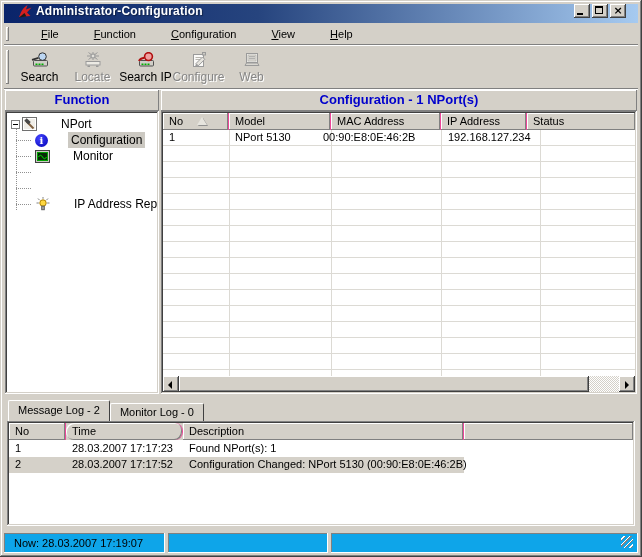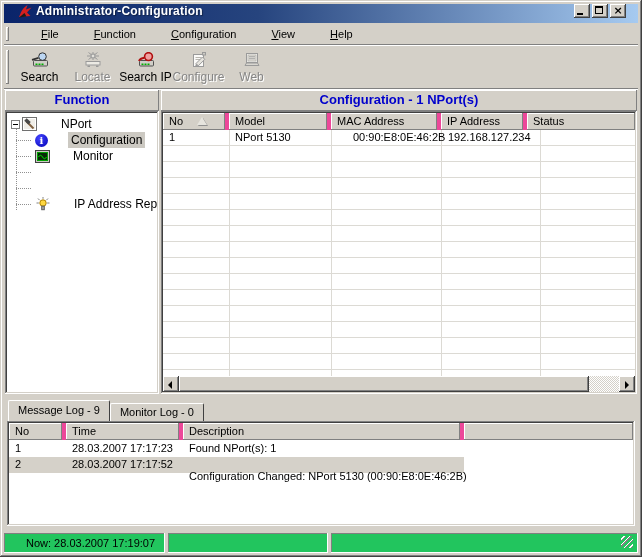--- a/index.html
+++ b/index.html
@@ -66,21 +66,21 @@
   .tree-ic { margin:0 4px 0 2px; flex:none; display:flex; }
   .info-icon { width:13px; height:13px; border-radius:50%; background:radial-gradient(circle at 35% 30%,#4444ff,#0000b4); position:relative; }
   .info-icon::after { content:"i"; position:absolute; left:0; top:0; width:100%; text-align:center;
     color:#fff; font:bold 10px "DejaVu Serif",serif; line-height:13px; }
 
   
   .grid { position:absolute; left:161px; top:111px; width:476px; height:283px; background:#fff; }
   .grid-inner { position:absolute; inset:2px; overflow:hidden; }
   .ghead { position:absolute; left:0; top:0; right:0; height:17px; display:flex; background:#d4d0c8; }
   .ghead-cell { position:relative; height:17px; line-height:17px; padding-left:6px; background:#d4d0c8;
-    box-shadow: inset -1px -1px #808080, inset 1px 1px #fff; border-right:4px solid #ec4899; white-space:nowrap; }
+    box-shadow: inset -1px -1px #808080, inset 1px 1px #fff; border-right:1px solid #ec4899; white-space:nowrap; }
   .sort-asc { position:absolute; top:4px; width:0; height:0;
     border-left:5px solid transparent; border-right:5px solid transparent; border-bottom:8px solid #e6e4de;
     filter:drop-shadow(1px 1px 0 #909090); }
   .gbody { position:absolute; left:0; top:17px; right:0; bottom:16px;
     background-image:repeating-linear-gradient(to bottom, transparent 0 15px, #dcdad4 15px 16px); }
   .gcol-line { position:absolute; top:0; bottom:0; width:1px; background:#dcdad4; }
   .grow { position:absolute; left:0; top:0; height:16px; width:100%; }
   .gcell { position:absolute; top:0; height:15px; line-height:15px; white-space:nowrap; }
 
   
@@ -103,22 +103,22 @@
     border-top:1px solid #fff; border-left:1px solid #fff; border-right:1px solid #404040;
     border-radius:2px 2px 0 0; }
   .tab.active { height:21px; line-height:19px; z-index:2; font-size:11px; }
   .tab.inactive { height:18px; line-height:16px; z-index:1; }
   .logbox { position:absolute; left:7px; top:421px; width:628px; height:105px; background:#fff; }
   .log-inner { position:absolute; inset:2px; overflow:hidden; }
   .lrow { position:absolute; left:0; height:16px; width:100%; }
   .lrow .hl { position:absolute; left:0; top:0; height:16px; background:#d5d1c9; }
 
   
-  .statusbar-cell { position:absolute; top:533px; height:20px; background:#22c55e;
-    box-shadow: inset -1px -1px #fff, inset 1px 1px #808080; line-height:20px; padding-left:22px; white-space:nowrap; }
+  .statusbar-cell { position:absolute; top:533px; height:20px; background:#0ea5e9;
+    box-shadow: inset -1px -1px #fff, inset 1px 1px #808080; line-height:20px; padding-left:10px; white-space:nowrap; }
   .grip { position:absolute; right:5px; bottom:5px; width:12px; height:12px;
     background-image:repeating-linear-gradient(135deg, transparent 0 2px, #fff 2px 3px, #808080 3px 4px);
   }
   svg { display:block; }
 </style>
 </head>
 <body>
 
 <div class="window-frame"></div>
 
@@ -301,60 +301,60 @@
       <div class="ghead-cell" style="flex:1; border-right:none;">Status</div>
     </div>
     <div class="gbody">
       <div class="gcol-line" style="left:66px;"></div>
       <div class="gcol-line" style="left:168px;"></div>
       <div class="gcol-line" style="left:278px;"></div>
       <div class="gcol-line" style="left:377px;"></div>
       <div class="grow">
         <span class="gcell" style="left:6px;">1</span>
         <span class="gcell" style="left:72px;">NPort 5130</span>
-        <span class="gcell" style="left:190px;text-align:right;">00:90:E8:0E:46:2B</span>
+        <span class="gcell" style="left:160px;text-align:right;">00:90:E8:0E:46:2B</span>
         <span class="gcell" style="left:383px;"></span>
         <span class="gcell" style="left:285px;">192.168.127.234</span>
       </div>
     </div>
     <div class="hscroll">
       <div class="sb-btn" style="left:0;">
           <span class="tri tri-left"></span>
         </div>
       <div class="sb-thumb" style="left:16px; width:410px;"></div>
       <div class="sb-btn" style="right:0;">
           <span class="tri tri-right"></span>
         </div>
     </div>
   </div>
 </div>
 
 <div class="tabs">
-  <div class="tab active">Message Log - 9</div>
+  <div class="tab active">Message Log - 2</div>
   <div class="tab inactive">Monitor Log - 0</div>
 </div>
 
 <div class="logbox sunken">
   <div class="log-inner">
     <div class="ghead">
       <div class="ghead-cell" style="width:57px;">No</div>
-      <div class="ghead-cell" style="width:117px;">Time</div>
+      <div class="ghead-cell" style="width:117px;border-radius:8px;">Time</div>
       <div class="ghead-cell" style="width:281px;">Description</div>
       <div class="ghead-cell" style="flex:1; border-right:none;"></div>
     </div>
     <div class="lrow" style="top:18px;">
       <span class="gcell" style="left:6px;">1</span>
       <span class="gcell" style="left:63px;">28.03.2007 17:17:23</span>
       <span class="gcell" style="left:180px;">Found NPort(s): 1</span>
     </div>
     <div class="lrow" style="top:34px;">
       <span class="hl" style="width:455px;"></span>
       <span class="gcell" style="left:6px;">2</span>
       <span class="gcell" style="left:63px;">28.03.2007 17:17:52</span>
-      <span class="gcell" style="left:180px;margin-top:12px;">Configuration Changed: NPort 5130 (00:90:E8:0E:46:2B)</span>
+      <span class="gcell" style="left:180px;">Configuration Changed: NPort 5130 (00:90:E8:0E:46:2B)</span>
     </div>
   </div>
 </div>
 
 <div class="statusbar-cell" style="left:4px; width:161px;">Now: 28.03.2007 17:19:07</div>
 <div class="statusbar-cell" style="left:168px; width:160px;"></div>
 <div class="statusbar-cell" style="left:331px; width:307px;">
   <span class="grip"></span>
 </div>
 

